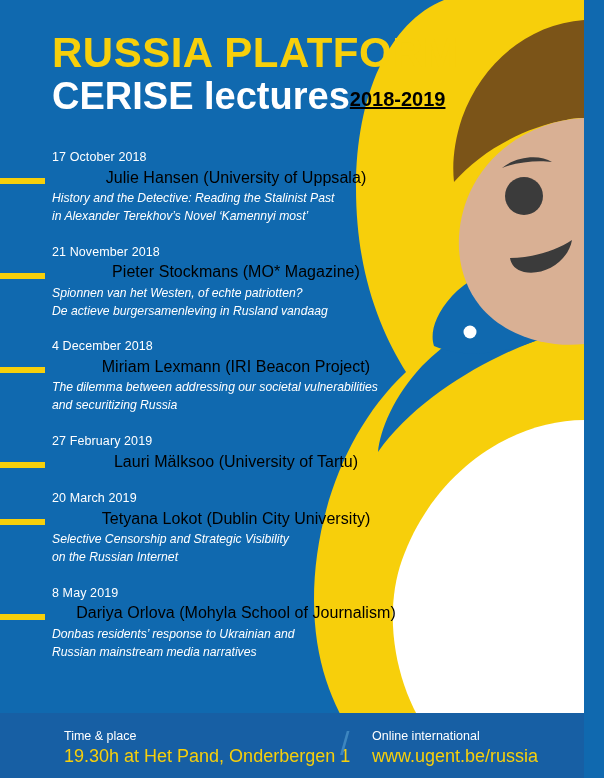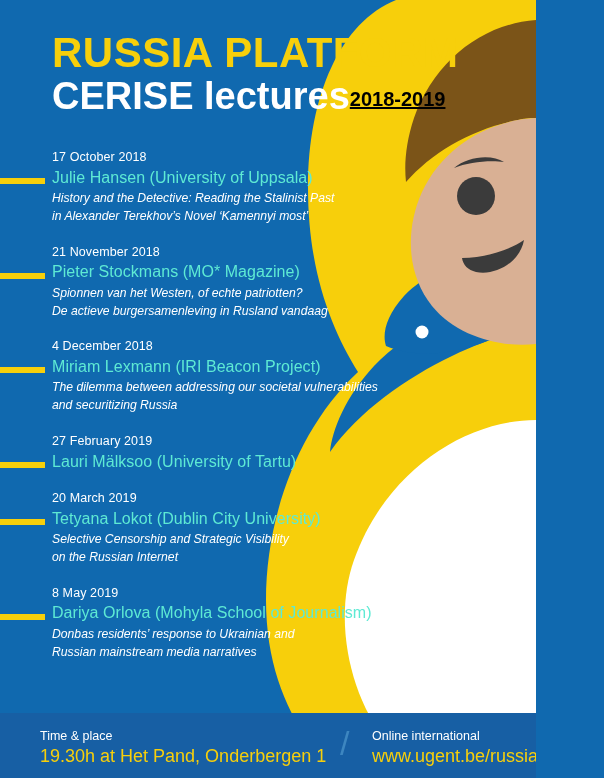--- a/index.html
+++ b/index.html
@@ -5,21 +5,21 @@
   html,body{margin:0;padding:0;}
   body{
     width:604px;height:778px;
     background:#1069AF;
     font-family:"Liberation Sans", sans-serif;
     overflow:hidden;
     position:relative;
   }
   #poster{
     position:absolute;inset:0;
-    width:536px;height:778px;
+    width:584px;height:778px;
     overflow:hidden;
   }
   
   #doll{
     position:absolute;
     right:0;top:0;
     width:300px;height:740px;
     pointer-events:none;
   }
   
@@ -79,25 +79,26 @@
   }
   .l-date{
     font-size:12.5px;
     color:#FFFFFF;
     line-height:1.5;
     margin:0 0 1px 0;
     letter-spacing:0.1px;
   }
   .l-speaker{
     font-size:16px;
-    color:#5eead4;
+    color:#000000;
     line-height:1.28;
     margin:0 0 2px 0;
     letter-spacing:0.05px;
     white-space:nowrap;
+    text-align:center;
   }
   .l-topic{
     font-size:12.2px;
     font-style:italic;
     color:#FFFFFF;
     line-height:1.45;
     margin:0;
   }
   
   .footer{
@@ -106,21 +107,21 @@
     width:604px;height:65px;
     background:#175FA4;
   }
   .footer-inner{
     position:relative;
     height:100%;
     display:flex;
     align-items:center;
   }
   .f-block{position:absolute;}
-  .f-block.left{left:40px;top:14px;}
+  .f-block.left{left:64px;top:14px;}
   .f-block.right{left:372px;top:14px;}
   .f-label{
     font-size:12.5px;
     color:#FFFFFF;
     line-height:1.45;
     margin:0 0 1px 0;
   }
   .f-value{
     font-size:18px;
     color:#F7CF0B;

